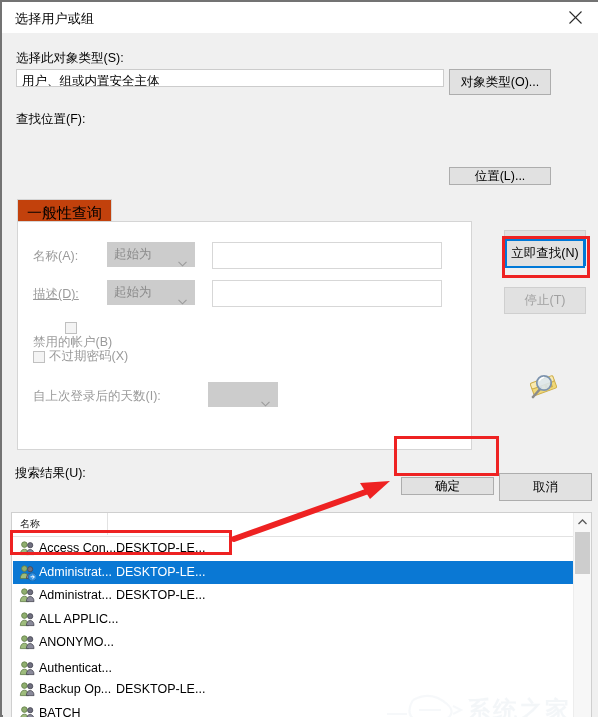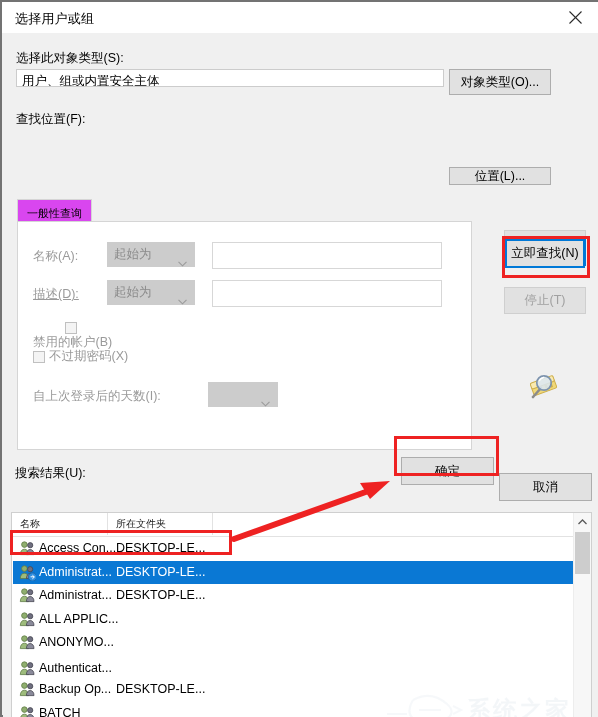--- a/index.html
+++ b/index.html
@@ -84,25 +84,25 @@
   }
   
   .tabstrip {
     position: absolute; left: 14px; top: 166px;
     width: 455px; height: 23px;
   }
   .tab {
     position: absolute; left: 0; top: 0;
     height: 27px; box-sizing: border-box;
     padding: 0 9px;
-    background: #d946ef;
+    background: #c2410c;
     border: 1px solid #d5d5d5;
     border-bottom: none;
     display: flex; align-items: center;
-    font-size: 11px;
+    font-size: 15px;
     cursor: default;
   }
   .tabpanel {
     position: absolute; left: 14px; top: 188px;
     width: 455px; height: 229px;
     box-sizing: border-box;
     background: #ffffff;
     border: 1px solid #d5d5d5;
   }
   .combo {
@@ -317,30 +317,29 @@
           <rect x="26" y="15" width="2.5" height="5" fill="#cdae4a"></rect>
           <rect x="21" y="15" width="2.5" height="5" fill="#cdae4a"></rect>
           <rect x="8" y="9" width="24" height="6" rx="1.5" fill="#faeab0" stroke="#cdae4a" stroke-width="1"></rect>
         </g>
         <line x1="9" y1="27" x2="17" y2="18" stroke="#8b8b8b" stroke-width="2.6" stroke-linecap="round"></line>
         <circle cx="20" cy="13" r="7.2" fill="#dbe8f5" fill-opacity="0.85" stroke="#7d93ad" stroke-width="1.7"></circle>
         <path d="M15.5 10.5 A6 6 0 0 1 19.5 7.5" fill="none" stroke="#ffffff" stroke-width="1.5" stroke-linecap="round"></path>
       </svg>
     </div>
 
-    <div class="btn" style="left:398px; top:424px; width:93px; height:28px;">确定</div>
+    <div class="btn" style="left:398px; top:444px; width:93px; height:18px;">确定</div>
     <div class="btn" style="left:496px; top:440px; width:93px; height:28px;">取消</div>
 
     <div class="lbl" style="left:12px; top:432px;">搜索结果(U):</div>
 
     <div class="listview">
 
       <div class="lv-header">
         <div class="lv-col" style="left:0px; width:96px;">名称</div>
-        <div class="lv-col" style="left:96px; width:105px;">所在文件夹</div>
         <div class="lv-col" style="left:201px; width:361px; border-right:none;"></div>
       </div>
 
       <div id="rows-container">
           <div class="lv-row" style="top: 24px;">
             <span class="lv-icon"><svg width="17" height="17" viewBox="0 0 17 17">
                 <circle cx="5.4" cy="4.6" r="2.8" fill="#8fae6e" stroke="#5e7a45" stroke-width="0.8"></circle>
                 <path d="M1.3 14.6 c0 -3.6 1.9 -5.4 4.1 -5.4 c2.2 0 4.1 1.8 4.1 5.4 z" fill="#9dbb7c" stroke="#5e7a45" stroke-width="0.8"></path>
                 <circle cx="11.2" cy="5.2" r="2.6" fill="#6f6f80" stroke="#45454f" stroke-width="0.8"></circle>
                 <path d="M7.4 14.6 c0 -3.4 1.8 -5.1 3.8 -5.1 c2 0 3.8 1.7 3.8 5.1 z" fill="#8a8a9a" stroke="#45454f" stroke-width="0.8"></path>

